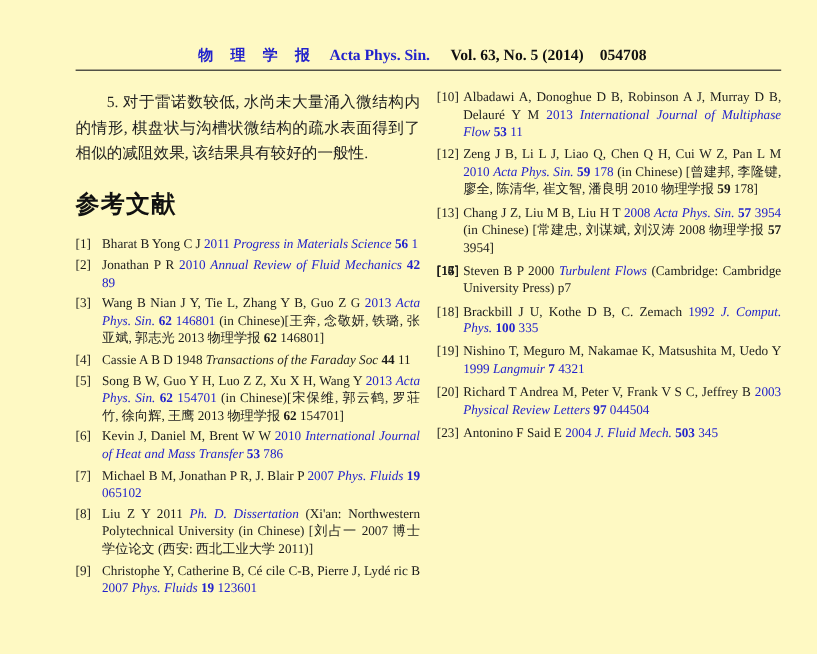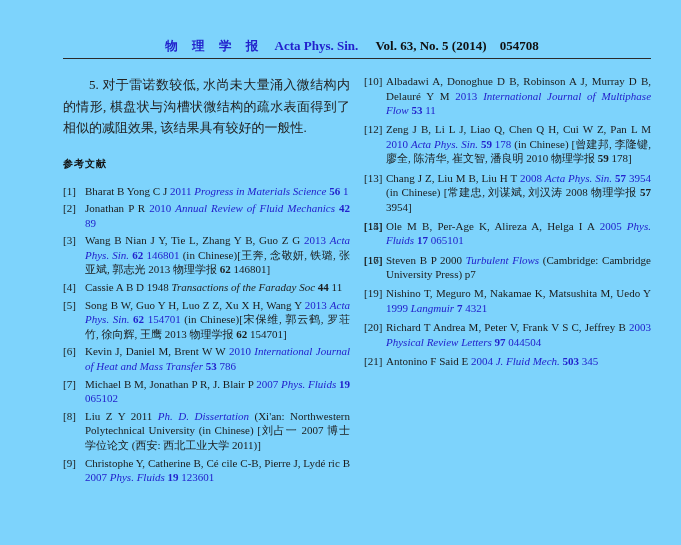--- a/index.html
+++ b/index.html
@@ -1,36 +1,36 @@
 <!DOCTYPE html>
 <html><head>
 <meta charset="utf-8">
 <style>
   html,body{margin:0;padding:0;background:#ffffff;}
   .page{
-    position:relative;width:681px;height:545px;background:#7dd3fc;overflow:hidden;
+    position:relative;width:681px;height:545px;background:#fef9c3;overflow:hidden;
     font-family:"Liberation Serif","DejaVu Serif",serif;color:#1c1c1c;
   }
   .header{
     position:absolute;top:38px;left:63px;width:588px;
     text-align:center;font-weight:700;font-size:13px;white-space:nowrap;
   }
   .header .cn{color:#2222cc;letter-spacing:5px;margin-right:8px;font-family:"DejaVu Sans","Liberation Sans",sans-serif;font-size:12.5px;}
   .header .en{color:#2222cc;margin-right:14px;}
   .header .vol{color:#111;margin-right:10px;}
   .rule{position:absolute;top:58px;left:63px;width:588px;border-top:1.4px solid #2a2a2a;}
   .col{position:absolute;width:287px;}
   .col-left{left:63px;top:68px;}
   .col-right{left:364px;top:74px;}
   .para{
     margin:6px 0 0 0;font-size:13px;line-height:21.5px;
     text-align:justify;text-indent:26px;color:#222;
   }
   .refs-heading{
-    margin:18px 0 13px 0;font-size:10px;font-weight:700;color:#111;
+    margin:18px 0 13px 0;font-size:20px;font-weight:700;color:#111;
     font-family:"DejaVu Sans","Liberation Sans",sans-serif;letter-spacing:1px;
   }
   .ref{
     position:relative;padding-left:22px;font-size:11px;line-height:14.6px;
     text-align:justify;margin-bottom:3px;color:#1c1c1c;
   }
   .col-right .ref{margin-bottom:4.5px;}
   .ref-label{position:absolute;left:0;top:0;}
   .seg-kb{font-weight:700;}
   .seg-ki{font-style:italic;}
@@ -67,22 +67,23 @@
         <div class="ref"><span class="ref-label">[9]</span><span class="ref-text"><span class="seg-k">Christophe Y, Catherine B, Cé cile C-B, Pierre J, Lydé ric B </span><span class="seg-u">2007 </span><span class="seg-ui">Phys. Fluids </span><span class="seg-ub">19</span><span class="seg-u"> 123601</span></span></div>
       </div>
   </div>
 
   <div class="col col-right">
     <div id="refs-right" class="refs">
         <div class="ref"><span class="ref-label">[10]</span><span class="ref-text"><span class="seg-k">Albadawi A, Donoghue D B, Robinson A J, Murray D B, Delauré Y M </span><span class="seg-u">2013 </span><span class="seg-ui">International Journal of Multiphase Flow </span><span class="seg-ub">53</span><span class="seg-u"> 11</span></span></div>
         <div class="ref"><span class="ref-label">[12]</span><span class="ref-text"><span class="seg-k">Zeng J B, Li L J, Liao Q, Chen Q H, Cui W Z, Pan L M </span><span class="seg-u">2010 </span><span class="seg-ui">Acta Phys. Sin. </span><span class="seg-ub">59</span><span class="seg-u"> 178</span><span class="seg-k"> (in Chinese) [曾建邦, 李隆键, 廖全, 陈清华, 崔文智, 潘良明 2010 物理学报 </span><span class="seg-kb">59</span><span class="seg-k"> 178]</span></span></div>
         <div class="ref"><span class="ref-label">[13]</span><span class="ref-text"><span class="seg-k">Chang J Z, Liu M B, Liu H T </span><span class="seg-u">2008 </span><span class="seg-ui">Acta Phys. Sin. </span><span class="seg-ub">57</span><span class="seg-u"> 3954</span><span class="seg-k"> (in Chinese) [常建忠, 刘谋斌, 刘汉涛 2008 物理学报 </span><span class="seg-kb">57</span><span class="seg-k"> 3954]</span></span></div>
         <div class="ref"><span class="ref-label">[14]</span></div>
-        <div class="ref"><span class="ref-label">[15]</span><span class="ref-text"><span class="seg-k">Ole M B, Per-Age K, Alireza A, Helga I A </span><span class="seg-u">2005 </span><span class="seg-ui">Phys. Fluids </span><span class="seg-ub">17</span><span class="seg-u"> 065101</span></span></div>
+        <div class="ref"><span class="ref-label">[15]</span></div>
         <div class="ref"><span class="ref-label">[16]</span></div>
         <div class="ref"><span class="ref-label">[17]</span><span class="ref-text"><span class="seg-k">Steven B P 2000 </span><span class="seg-ui">Turbulent Flows</span><span class="seg-k"> (Cambridge: Cambridge University Press) p7</span></span></div>
+        <div class="ref"><span class="ref-label">[18]</span><span class="ref-text"><span class="seg-k">Brackbill J U, Kothe D B, C. Zemach </span><span class="seg-u">1992 </span><span class="seg-ui">J. Comput. Phys. </span><span class="seg-ub">100</span><span class="seg-u"> 335</span></span></div>
         <div class="ref"><span class="ref-label">[19]</span><span class="ref-text"><span class="seg-k">Nishino T, Meguro M, Nakamae K, Matsushita M, Uedo Y </span><span class="seg-u">1999 </span><span class="seg-ui">Langmuir </span><span class="seg-ub">7</span><span class="seg-u"> 4321</span></span></div>
         <div class="ref"><span class="ref-label">[20]</span><span class="ref-text"><span class="seg-k">Richard T Andrea M, Peter V, Frank V S C, Jeffrey B </span><span class="seg-u">2003 </span><span class="seg-ui">Physical Review Letters </span><span class="seg-ub">97</span><span class="seg-u"> 044504</span></span></div>
-        <div class="ref"><span class="ref-label">[21]</span><span class="ref-text"><span class="seg-k">Antonino F Said E </span><span class="seg-u">2004 </span><span class="seg-ui">J. Fluid Mech. </span><span class="seg-ub">503</span><span class="seg-u"> 345</span></span></div>
+        <div class="ref"><span class="ref-label">[23]</span><span class="ref-text"><span class="seg-k">Antonino F Said E </span><span class="seg-u">2004 </span><span class="seg-ui">J. Fluid Mech. </span><span class="seg-ub">503</span><span class="seg-u"> 345</span></span></div>
       </div>
   </div>
 
 </div>
 
 </body></html>

